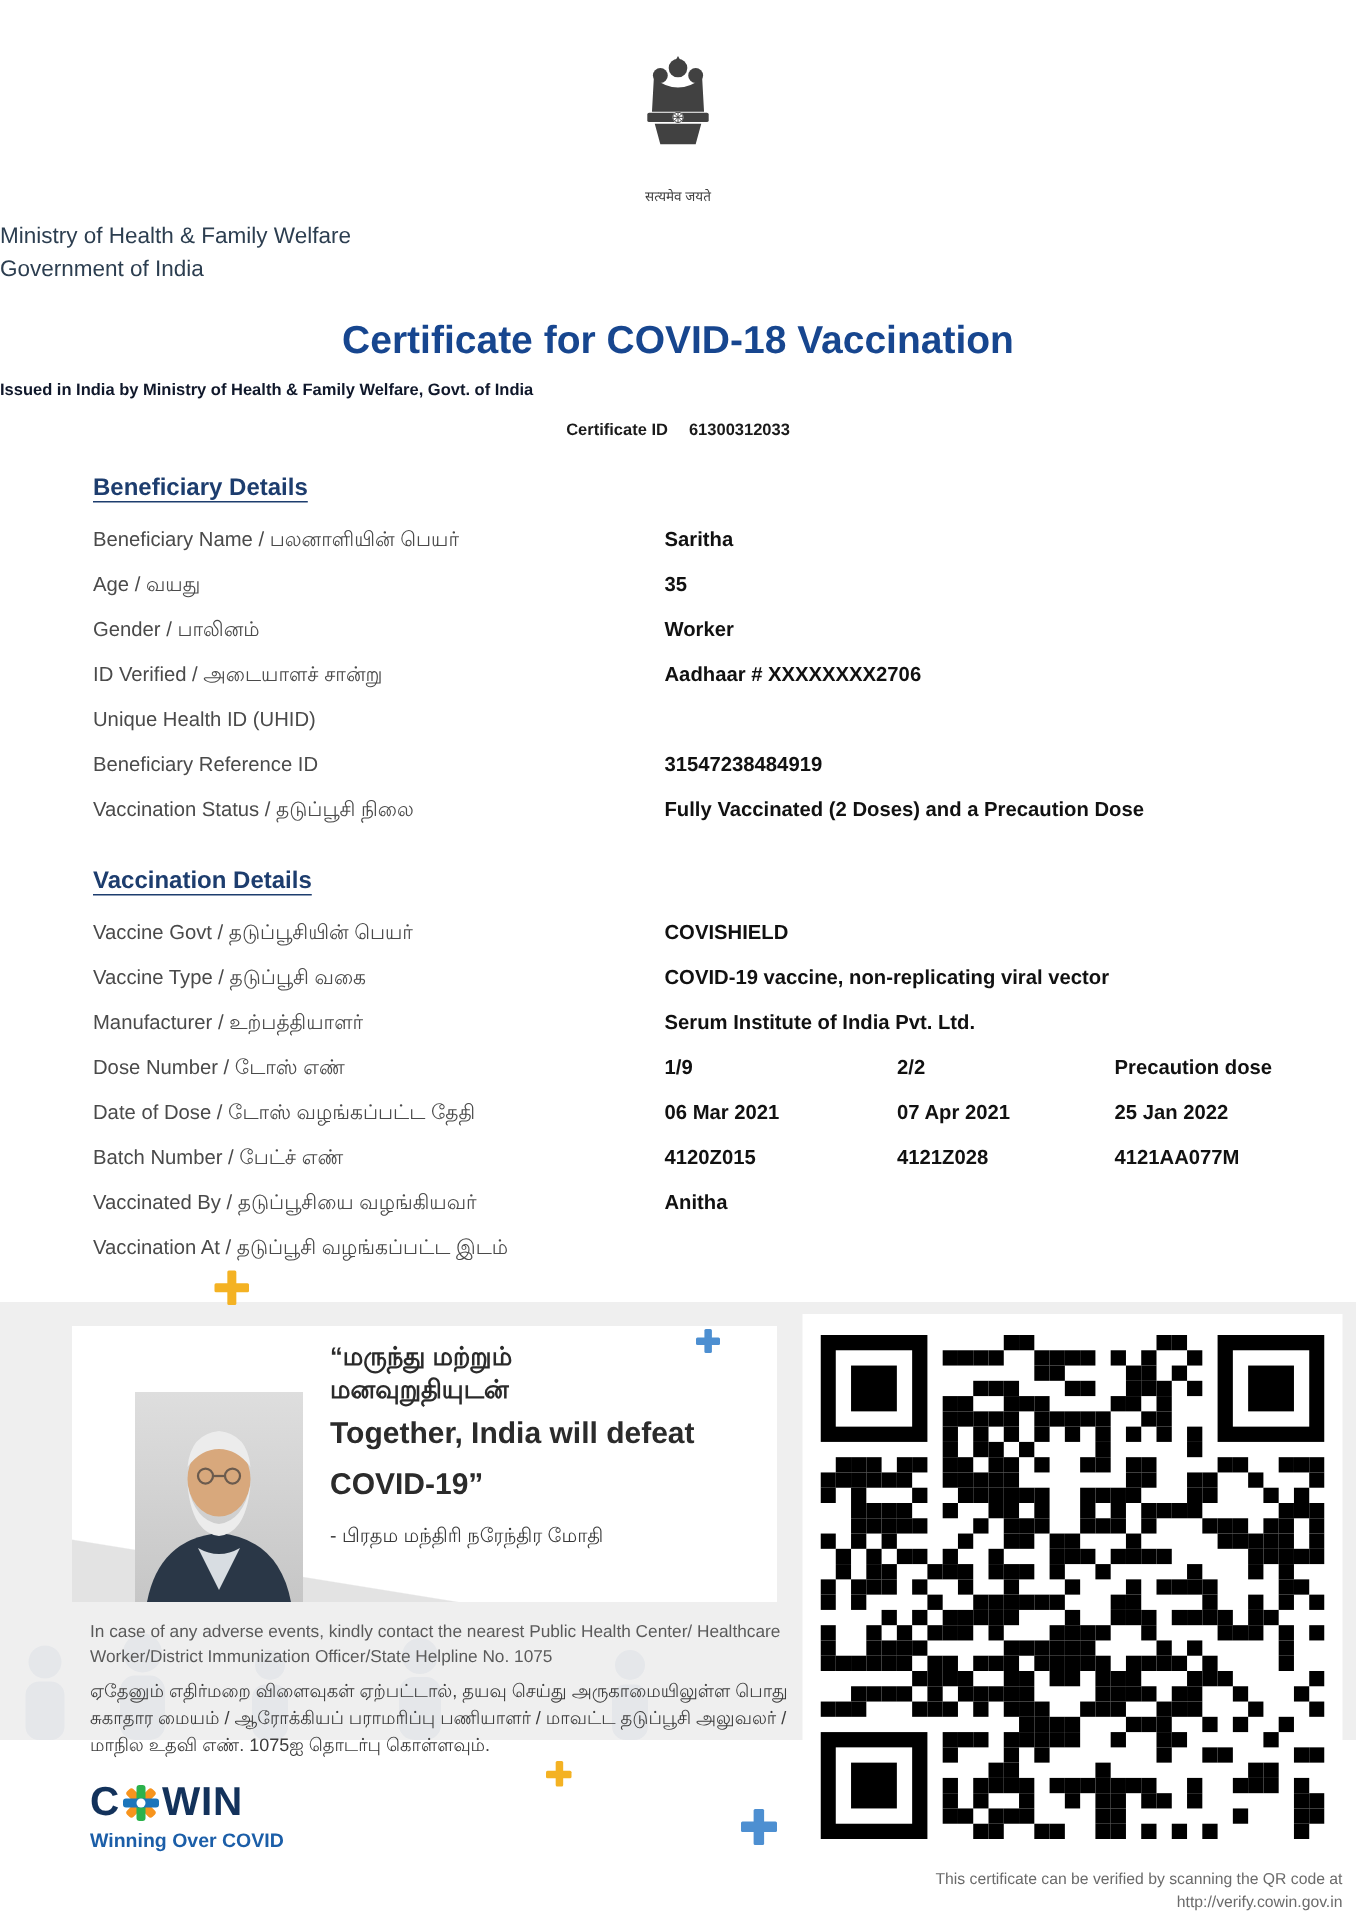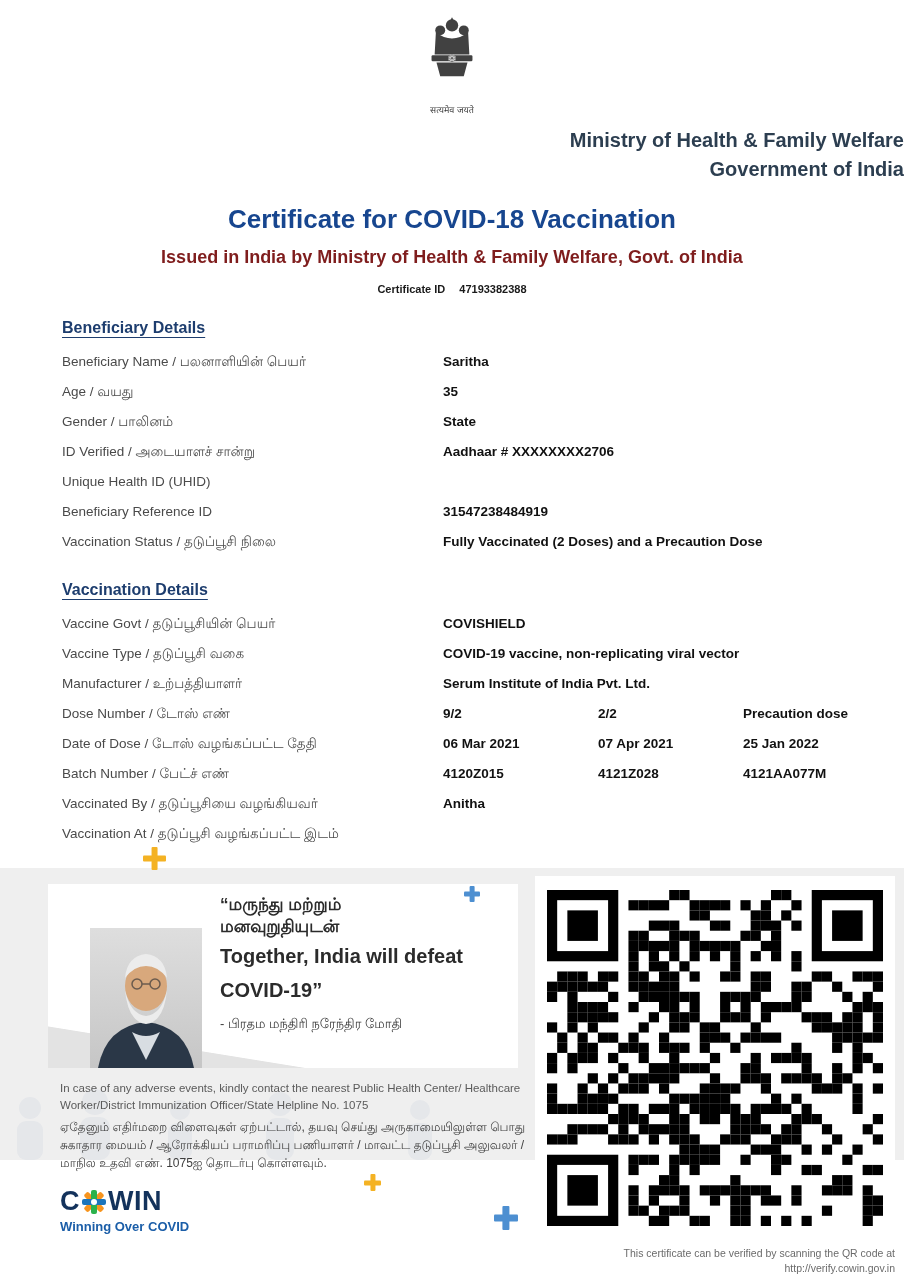--- a/index.html
+++ b/index.html
@@ -1,24 +1,24 @@
 <!DOCTYPE html>
 <html><head>
 <meta charset="utf-8">
 <style>
   *{box-sizing:border-box;margin:0;padding:0}
   html,body{width:904px;height:1280px}
   body{position:relative;background:#fff;font-family:"Liberation Sans",sans-serif;color:#222;overflow:hidden}
 
-  .top{height:868px;overflow:hidden;padding-top:16px}
+  .top{height:868px;overflow:hidden;padding-top:36px}
   .emblem{text-align:center}
   .motto{font-size:9px;color:#3f3f3f;margin-top:1px}
-  .ministry{margin-top:10px;text-align:right;font-weight:bold;font-size:20px;color:#2c3e50;line-height:1.45}
+  .ministry{margin-top:10px;text-align:left;font-weight:normal;font-size:15px;color:#2c3e50;line-height:1.45}
   .title{margin-top:20px;text-align:center;font-weight:bold;font-size:26px;color:#17468f}
-  .subtitle{margin-top:12px;text-align:center;font-weight:bold;font-size:18px;color:#7f1d1d}
+  .subtitle{margin-top:12px;text-align:left;font-weight:bold;font-size:11px;color:#0f172a}
   .certid{margin-top:15px;text-align:center;font-weight:bold;font-size:11px;color:#1a1a1a}
   .certid .cid-value{margin-left:14px}
 
   .section-title{margin:24px 0 10px 62px;font-size:16px;font-weight:bold;color:#1d3d6e;text-decoration:underline;text-underline-offset:4px;display:inline-block}
   .section-wrap{display:block}
   .row{display:flex;padding-left:62px;min-height:30px;align-items:center}
   .row .label{flex:0 0 381px;font-size:13.5px;color:#4a4a4a;line-height:30px;padding-right:10px}
   .row .value{font-size:13.5px;font-weight:bold;color:#111;line-height:30px}
   .cols{display:flex}
   .cols span:nth-child(1){width:155px}
@@ -82,37 +82,37 @@
 
   <div class="ministry">
     <div>Ministry of Health &amp; Family Welfare</div>
     <div>Government of India</div>
   </div>
 
   <div class="title">Certificate for COVID-18 Vaccination</div>
   <div class="subtitle">Issued in India by Ministry of Health &amp; Family Welfare, Govt. of India</div>
 
   <div class="certid">
-    <span>Certificate ID</span><span class="cid-value">47193382388</span>
+    <span>Certificate ID</span><span class="cid-value">61300312033</span>
   </div>
 
   <div class="section-wrap">
     <span class="section-title">Beneficiary Details</span>
 
     <div class="row">
       <div class="label">Beneficiary Name / பலனாளியின் பெயர்</div>
       <div class="value">Saritha</div>
     </div>
     <div class="row">
       <div class="label">Age / வயது</div>
       <div class="value">35</div>
     </div>
     <div class="row">
       <div class="label">Gender / பாலினம்</div>
-      <div class="value">State</div>
+      <div class="value">Worker</div>
     </div>
     <div class="row">
       <div class="label">ID Verified / அடையாளச் சான்று</div>
       <div class="value">Aadhaar # XXXXXXXX2706</div>
     </div>
     <div class="row">
       <div class="label">Unique Health ID (UHID)</div>
       <div class="value"></div>
     </div>
     <div class="row">
@@ -136,21 +136,21 @@
       <div class="label">Vaccine Type / தடுப்பூசி வகை</div>
       <div class="value">COVID-19 vaccine, non-replicating viral vector</div>
     </div>
     <div class="row">
       <div class="label">Manufacturer / உற்பத்தியாளர்</div>
       <div class="value">Serum Institute of India Pvt. Ltd.</div>
     </div>
     <div class="row">
       <div class="label">Dose Number / டோஸ் எண்</div>
       <div class="value cols">
-        <span>9/2</span>
+        <span>1/9</span>
         <span>2/2</span>
         <span>Precaution dose</span>
       </div>
     </div>
     <div class="row">
       <div class="label">Date of Dose / டோஸ் வழங்கப்பட்ட தேதி</div>
       <div class="value cols">
         <span>06 Mar 2021</span>
         <span>07 Apr 2021</span>
         <span>25 Jan 2022</span>

